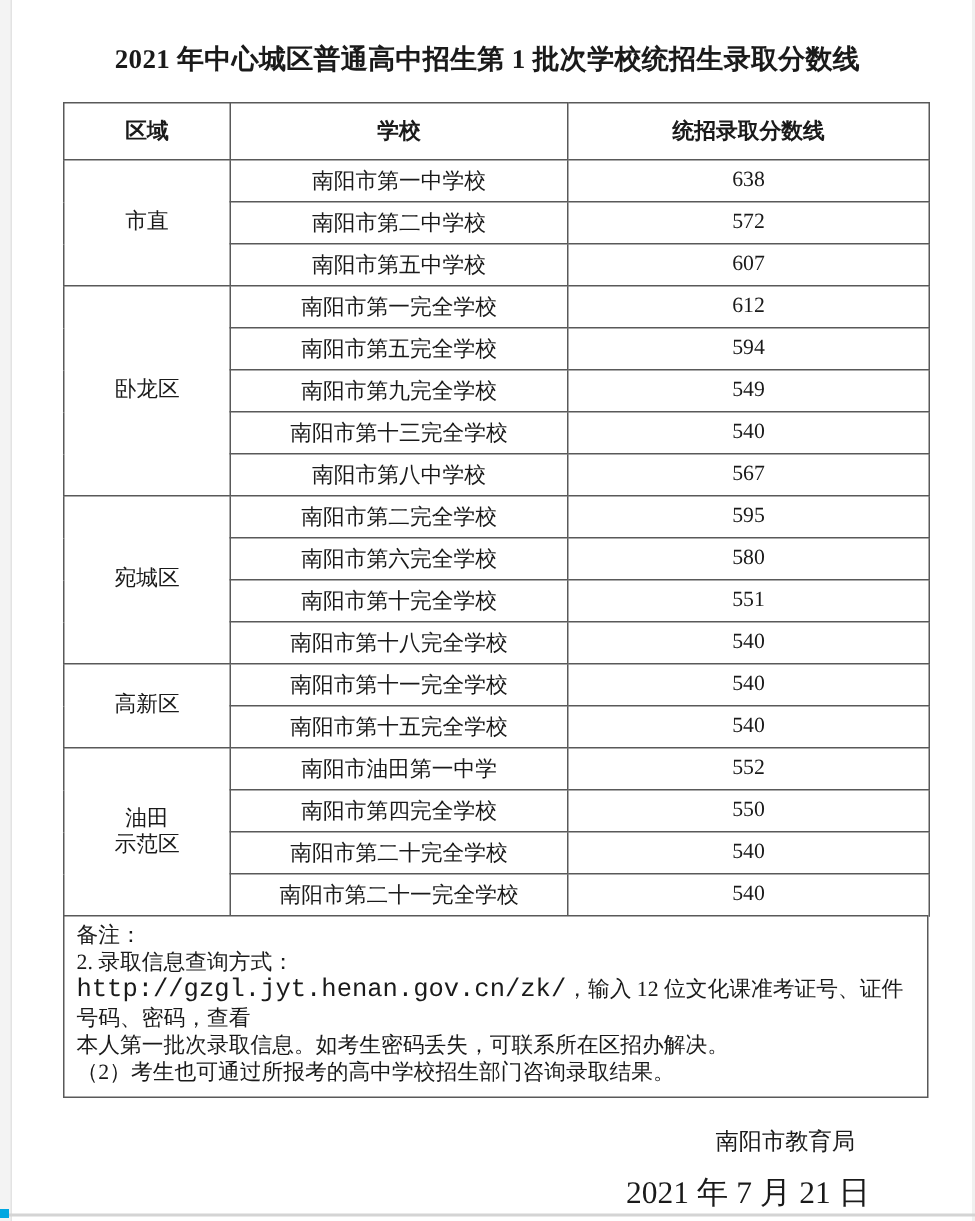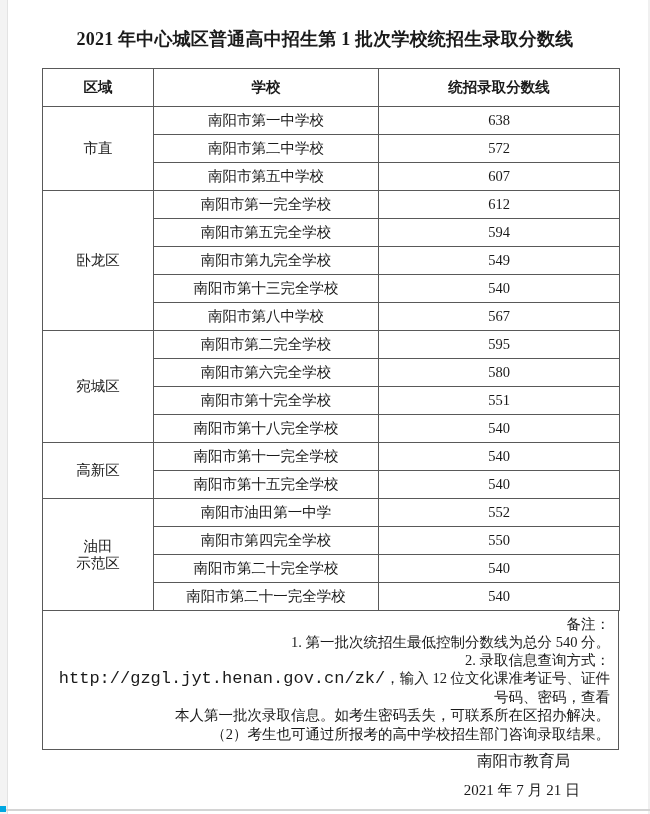--- a/index.html
+++ b/index.html
@@ -44,31 +44,30 @@
   .col-school { width: 225px; }
   .col-score  { width: 241px; }
   .region-cell { white-space: pre-line; line-height: 17px; }
   .score-cell { font-size: 15px; }
   .notes {
     position: absolute; left: 42px; top: 610px; width: 577px;
     border: 1px solid #595959;
     padding: 4px 8px 6px 8px;
     font-size: 14.5px; line-height: 18.1px;
     background: #ffffff;
-    text-align: right;
   }
   .note-url {
     font-family: "Liberation Mono", "DejaVu Sans Mono", monospace;
     font-size: 17px;
   }
   .issuer {
     position: absolute; top: 751px; right: 80px; font-size: 15.5px; text-align: center;
   }
   .date {
-    position: absolute; top: 781px; right: 70px; font-size: 15px;
+    position: absolute; top: 781px; right: 70px; font-size: 21px;
   }
   .bottom-line {
     position: absolute; left: 0; right: 0; bottom: 3px; height: 2px;
     background: #d4d4d4;
   }
   .corner-accent {
     position: absolute; left: 0; bottom: 2px; width: 6px; height: 6px;
     background: #00a7e1; z-index: 2;
   }
 </style>
@@ -172,21 +171,20 @@
         </tr>
         <tr>
           <td class="school-cell">南阳市第二十一完全学校</td>
           <td class="score-cell">540</td>
         </tr>
       </tbody>
   </table>
 
   <div class="notes">
     <div class="note-line">备注：</div>
-    <div class="note-line">1. 第一批次统招生最低控制分数线为总分 540 分。</div>
     <div class="note-line">2. 录取信息查询方式：</div>
     <div class="note-line"><span class="note-url">http://gzgl.jyt.henan.gov.cn/zk/</span><span>，输入 12 位文化课准考证号、证件号码、密码，查看</span></div>
     <div class="note-line">本人第一批次录取信息。如考生密码丢失，可联系所在区招办解决。</div>
     <div class="note-line">（2）考生也可通过所报考的高中学校招生部门咨询录取结果。</div>
   </div>
 
   <div class="issuer">南阳市教育局</div>
   <div class="date">2021 年 7 月 21 日</div>
 
   <div class="bottom-line"></div>

